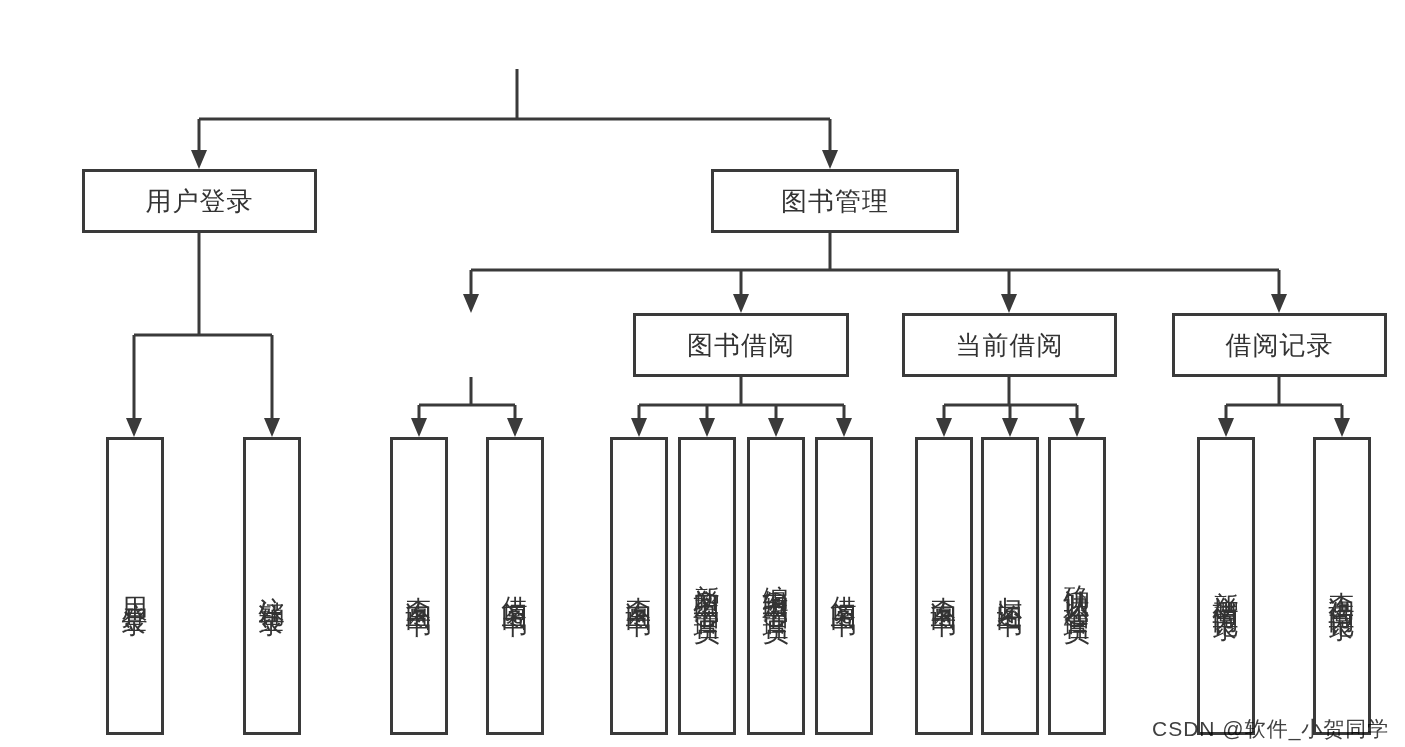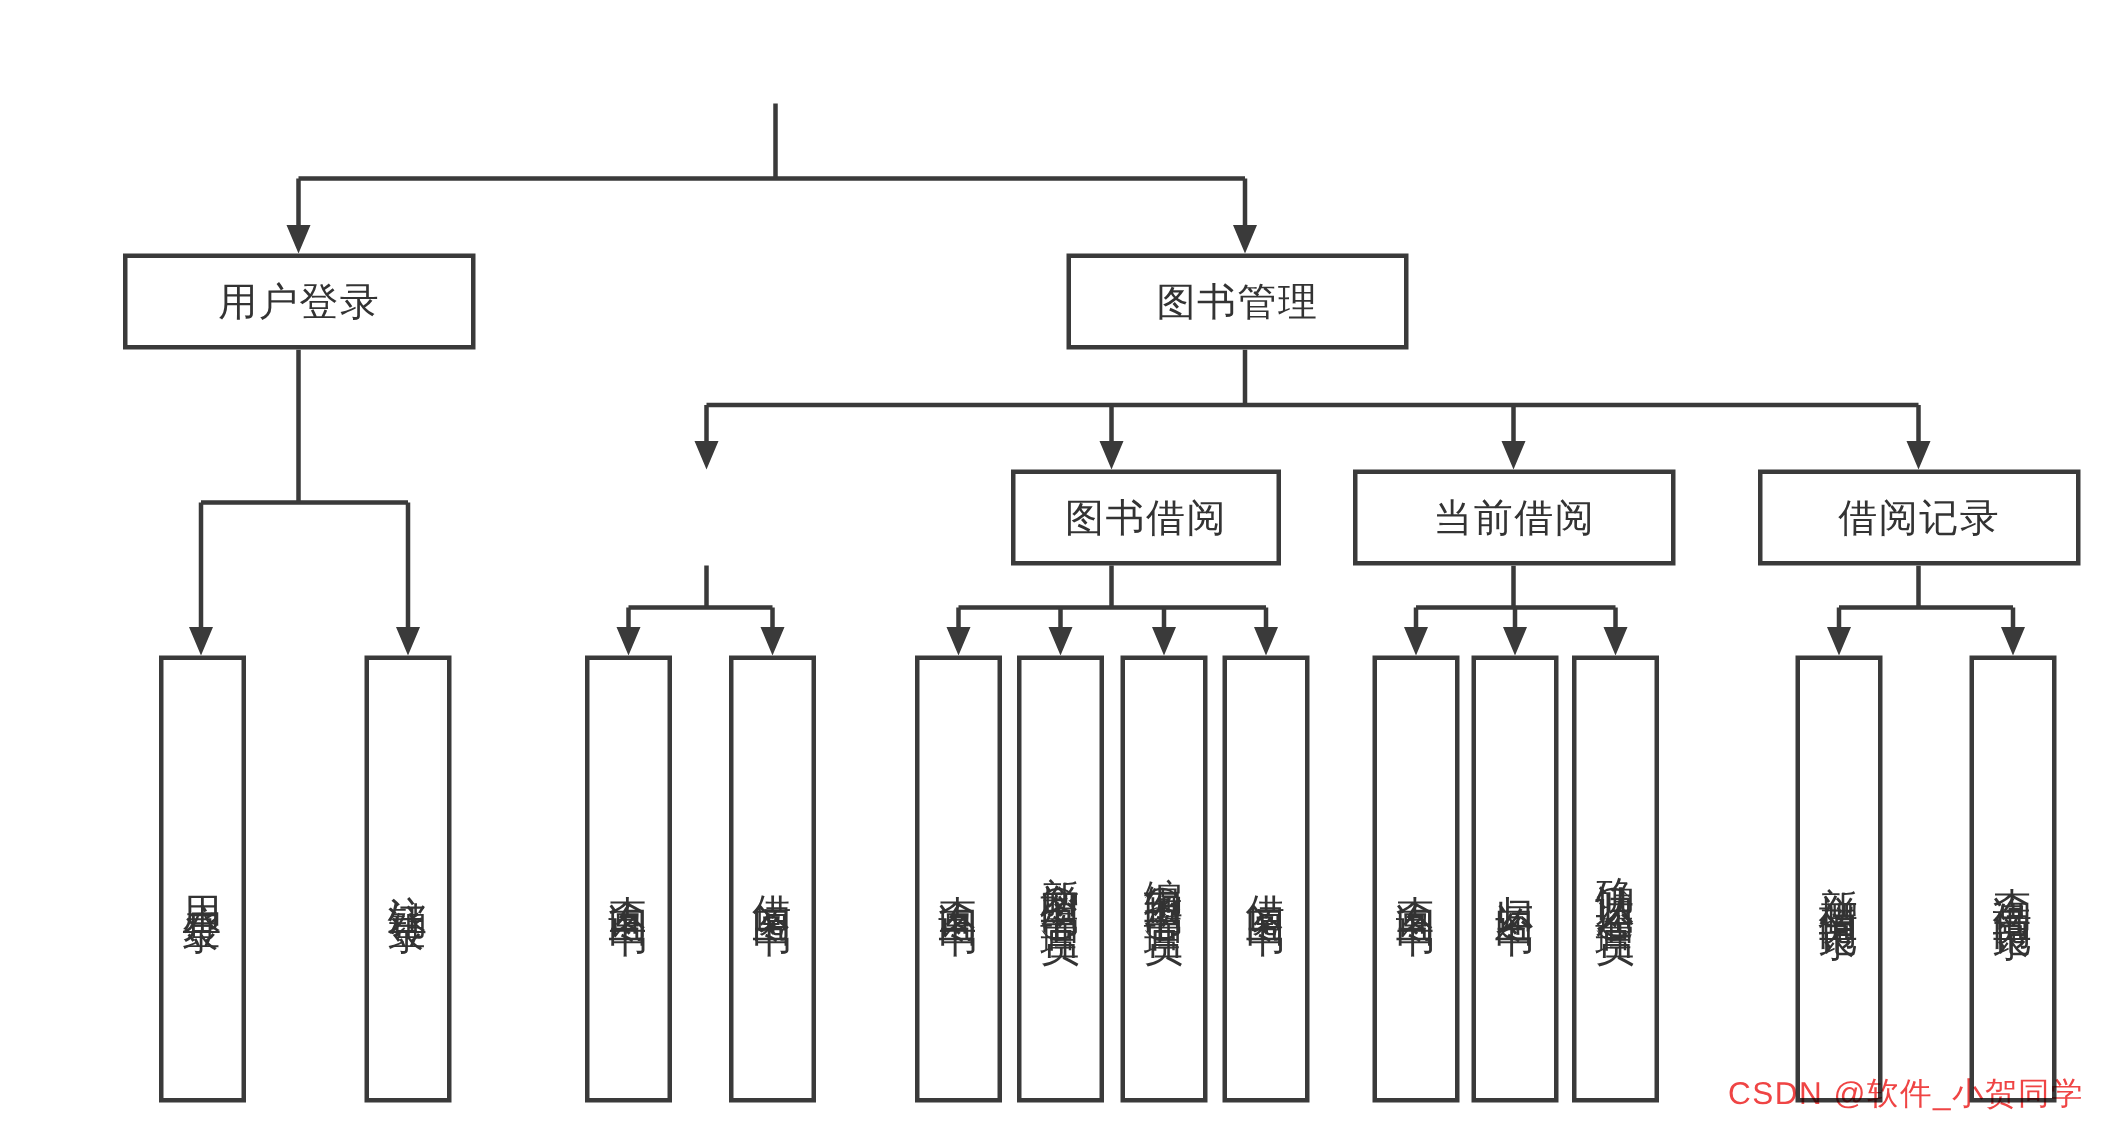--- a/index.html
+++ b/index.html
@@ -56,21 +56,21 @@
     letter-spacing: 5px;
     line-height: 1;
     white-space: nowrap;
     color: #333333;
   }
   #watermark {
     position: absolute;
     left: 1152px;
     top: 715px;
     font-size: 21px;
-    color: #ef4444;
+    color: #404040;
     letter-spacing: 1px;
     white-space: nowrap;
     z-index: 3;
     mix-blend-mode: multiply;
   }
 </style>
 </head>
 <body>
 
 <div id="diagram">
@@ -90,23 +90,23 @@
          M411 418 L427 418 L419 437 Z  M507 418 L523 418 L515 437 Z
          M631 418 L647 418 L639 437 Z  M699 418 L715 418 L707 437 Z
          M768 418 L784 418 L776 437 Z  M836 418 L852 418 L844 437 Z
          M936 418 L952 418 L944 437 Z  M1002 418 L1018 418 L1010 437 Z
          M1069 418 L1085 418 L1077 437 Z  M1218 418 L1234 418 L1226 437 Z
          M1334 418 L1350 418 L1342 437 Z"></path>
   </svg>
 
 
   <div class="node hbox lvl2" style="left:82px; width:235px;">用户登录</div>
-  <div class="node hbox lvl2" style="left:711px; width:228px;">图书管理</div>
+  <div class="node hbox lvl2" style="left:711px; width:248px;">图书管理</div>
 
-  <div class="node hbox lvl3" style="left:633px; width:180px;margin-left:41px;">图书借阅</div>
+  <div class="node hbox lvl3" style="left:633px; width:216px;">图书借阅</div>
   <div class="node hbox lvl3" style="left:902px; width:215px;">当前借阅</div>
   <div class="node hbox lvl3" style="left:1172px; width:215px;">借阅记录</div>
 
   <div class="node vbox" style="left:106px;">
     <span class="vtext">用户登录</span>
   </div>
   <div class="node vbox" style="left:243px;">
     <span class="vtext">注销登录</span>
   </div>
 

